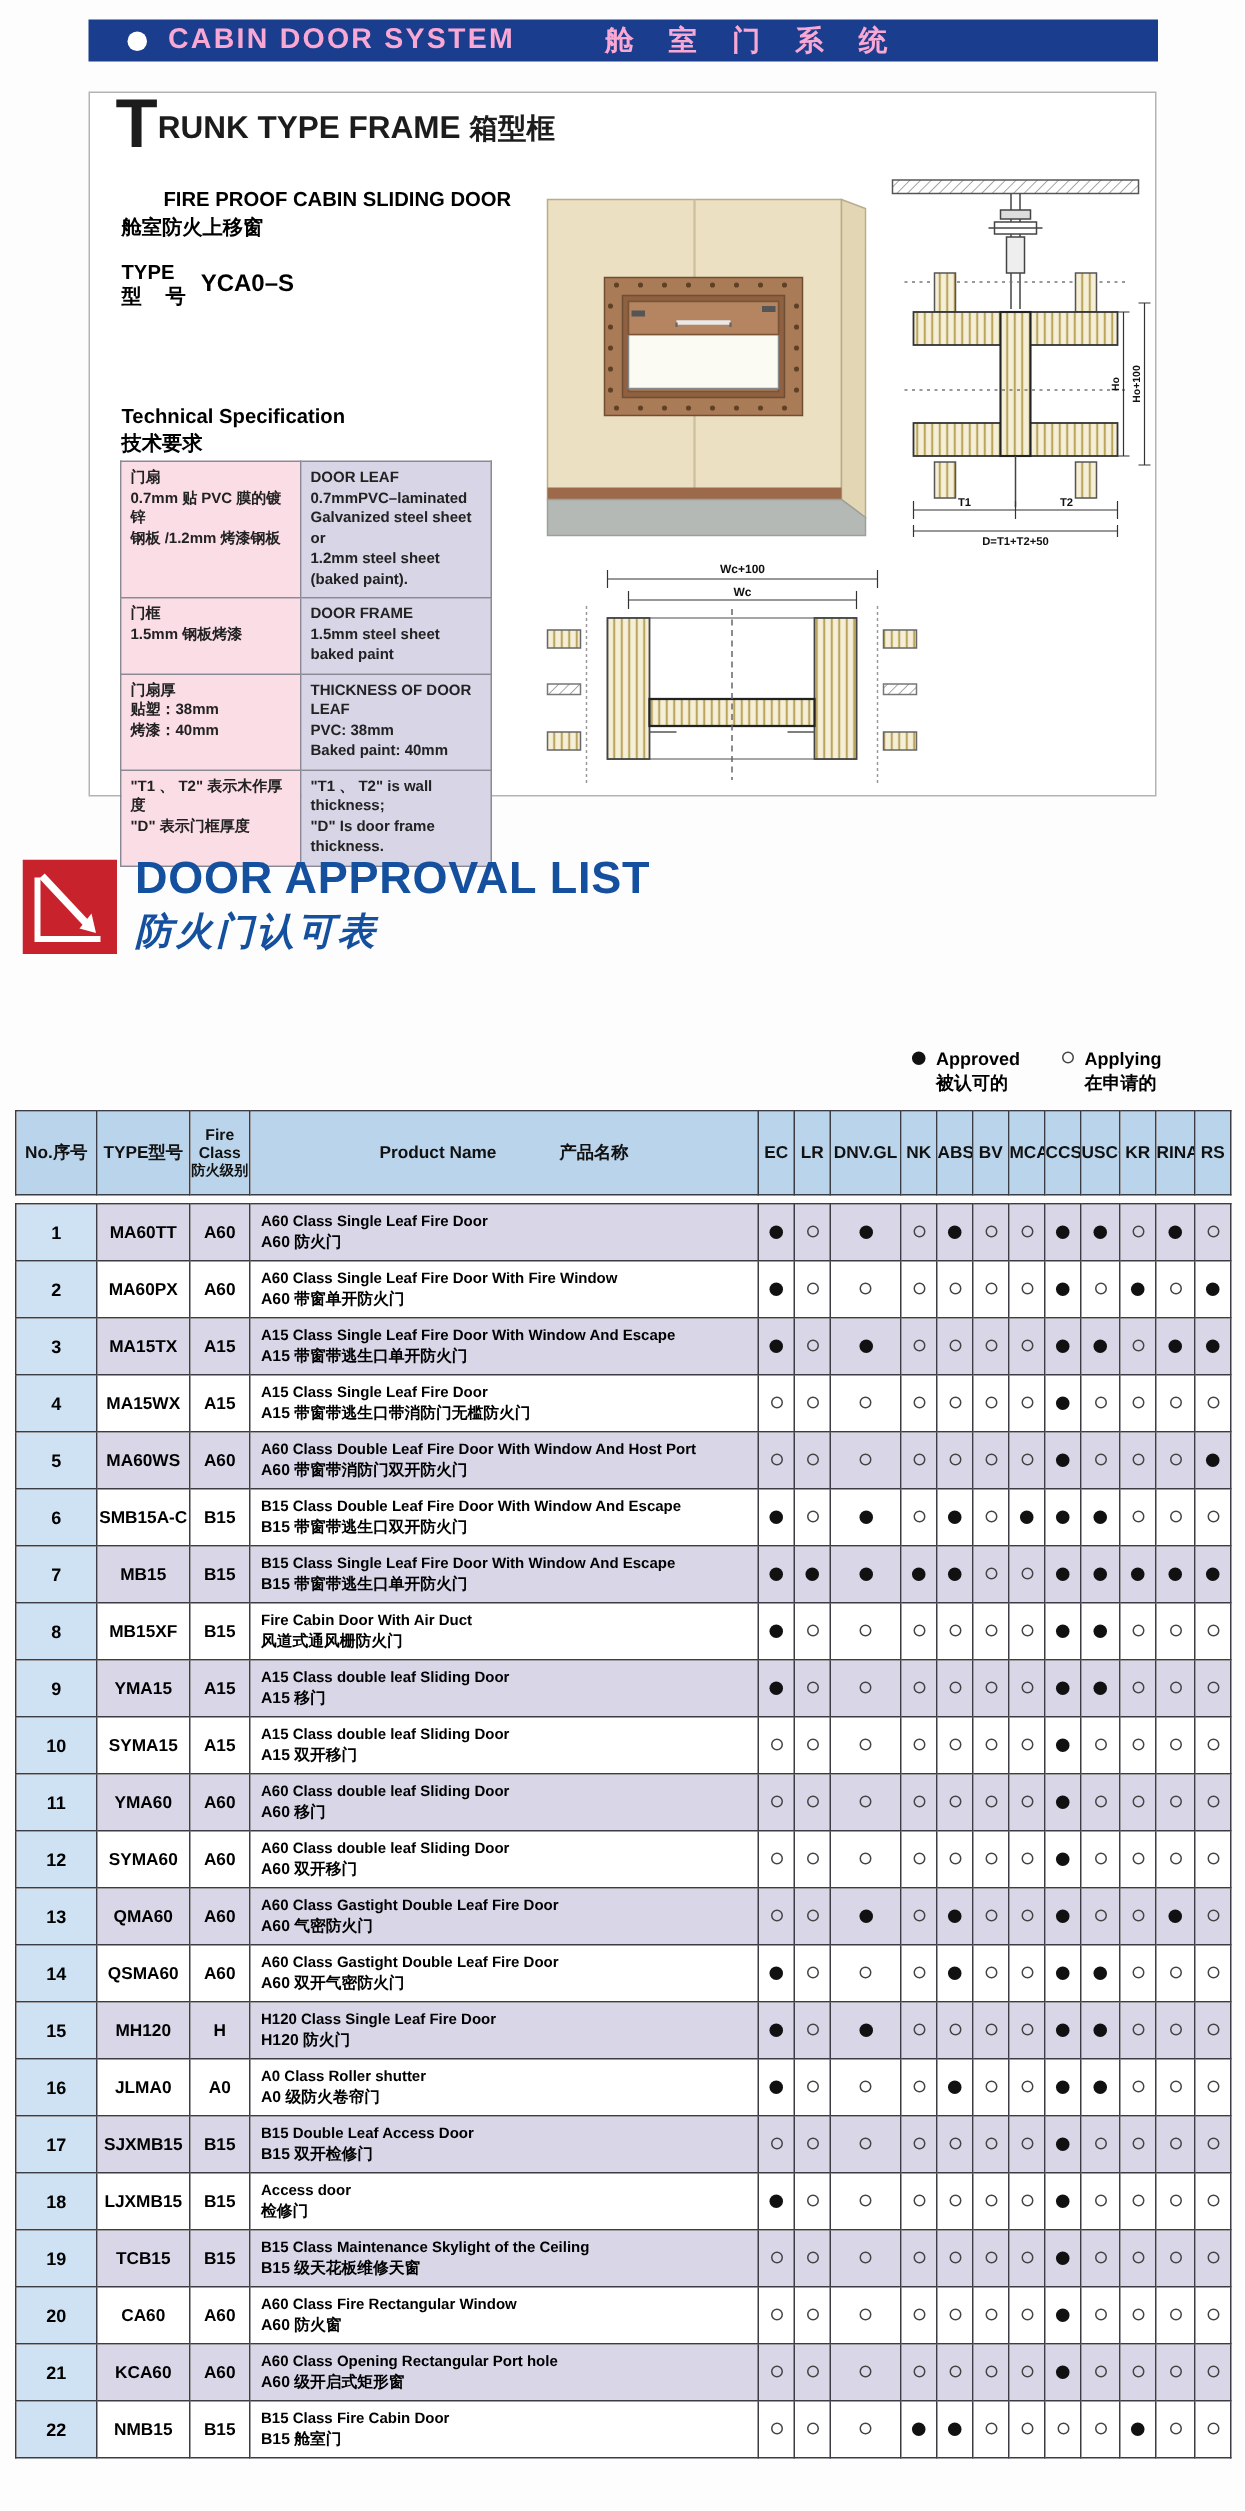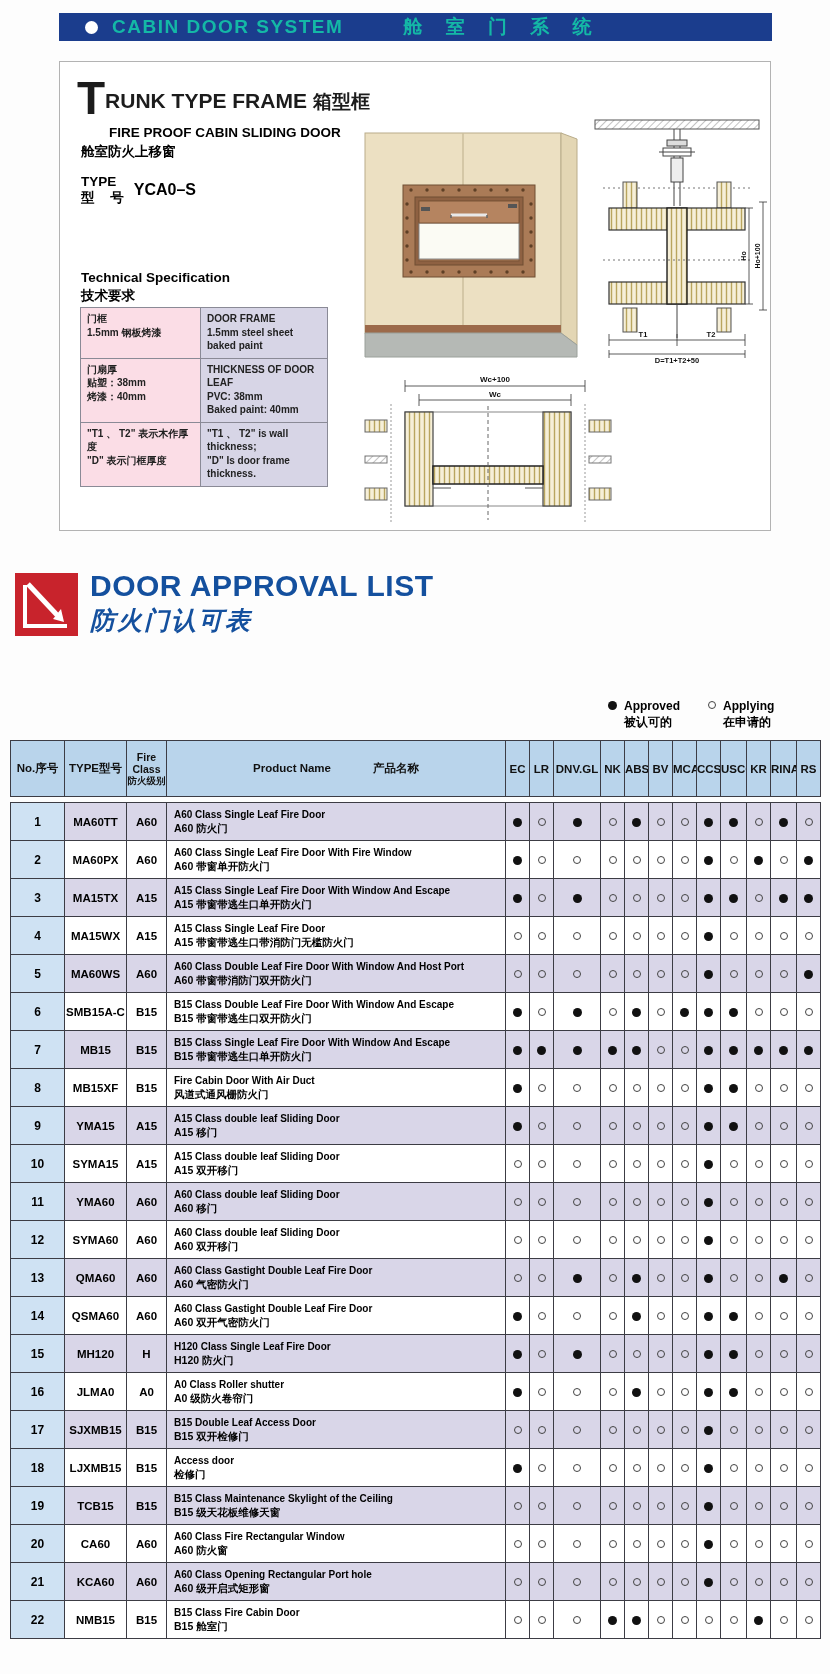--- a/index.html
+++ b/index.html
@@ -1,28 +1,28 @@
 <!DOCTYPE html>
 <html><head>
 <meta charset="utf-8">
 <style>
   * { margin:0; padding:0; box-sizing:border-box; }
   html,body { width:830px; height:1674px; background:#fdfdfd; font-family:"Liberation Sans",sans-serif; position:relative; overflow:hidden; }
   .abs { position:absolute; }
 
   
-  .top-bar { left:59px; top:13px; width:713px; height:28px; background:#1b3d8d; color:#14b8a6;
+  .top-bar { left:59px; top:13px; width:713px; height:28px; background:#1b3d8d; color:#f9a8d4;
              display:flex; align-items:center; padding-left:26px; }
   .top-bar .bullet { width:13px; height:13px; border-radius:50%; background:#fff; margin-right:14px; }
   .top-bar .t-en { font-size:19px; font-weight:bold; letter-spacing:1.5px; }
   .top-bar .t-zh { font-size:19px; font-weight:bold; letter-spacing:9px; margin-left:60px; }
 
   
   .content-box { left:59px; top:61px; width:712px; height:470px; background:#fff; border:1px solid #b3b3b3; }
-  .trunk-title { left:17px; top:16px; color:#1c1c1c; }
+  .trunk-title { left:17px; top:0; color:#1c1c1c; }
   .trunk-title .big-t { font-size:46px; font-weight:bold; line-height:40px; vertical-align:-6px; }
   .trunk-title .rest { font-size:21px; font-weight:bold; }
   .trunk-title .zh { font-size:19px; font-weight:bold; margin-left:6px; }
   .sub-en { left:21px; top:63px; font-size:13.5px; font-weight:bold;margin-left:28px; }
   .sub-zh { left:21px; top:81px; font-size:13.5px; font-weight:bold; }
   .type-row { left:21px; top:112px; display:flex; align-items:center; }
   .type-labels { font-size:13.5px; font-weight:bold; line-height:16px; }
   .type-labels .zh { letter-spacing:6px; }
   .type-value { font-size:16px; font-weight:bold; margin-left:4px; }
   .spec-title-en { left:21px; top:208px; font-size:13.5px; font-weight:bold; }
@@ -95,20 +95,24 @@
       <div class="zh">型 号</div>
     </div>
     <div class="type-value">YCA0–S</div>
   </div>
 
   <div class="abs spec-title-en">Technical Specification</div>
   <div class="abs spec-title-zh">技术要求</div>
 
   <table class="abs spec-table">
     <tbody>
+        <tr>
+          <td class="spec-zh">门扇<br>0.7mm 贴 PVC 膜的镀锌<br>钢板 /1.2mm 烤漆钢板</td>
+          <td class="spec-en">DOOR LEAF<br>0.7mmPVC–laminated<br>Galvanized steel sheet or<br>1.2mm steel sheet<br>(baked paint).</td>
+        </tr>
         <tr>
           <td class="spec-zh">门框<br>1.5mm 钢板烤漆</td>
           <td class="spec-en">DOOR FRAME<br>1.5mm steel sheet baked paint</td>
         </tr>
         <tr>
           <td class="spec-zh">门扇厚<br>贴塑：38mm<br>烤漆：40mm</td>
           <td class="spec-en">THICKNESS OF DOOR LEAF<br>PVC: 38mm<br>Baked paint: 40mm</td>
         </tr>
         <tr>
           <td class="spec-zh">"T1 、 T2" 表示木作厚度<br>"D" 表示门框厚度</td>

